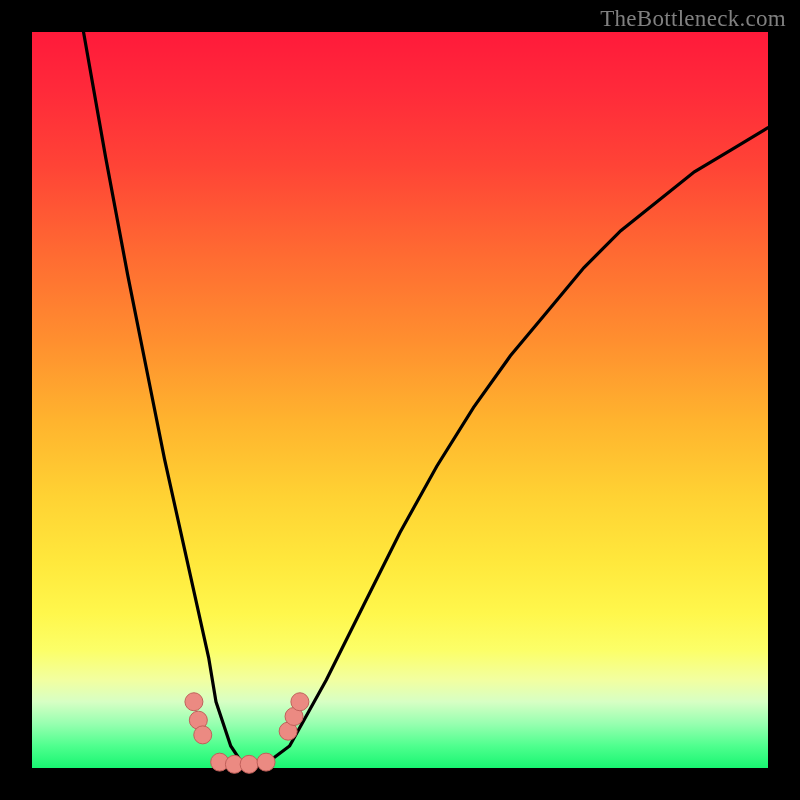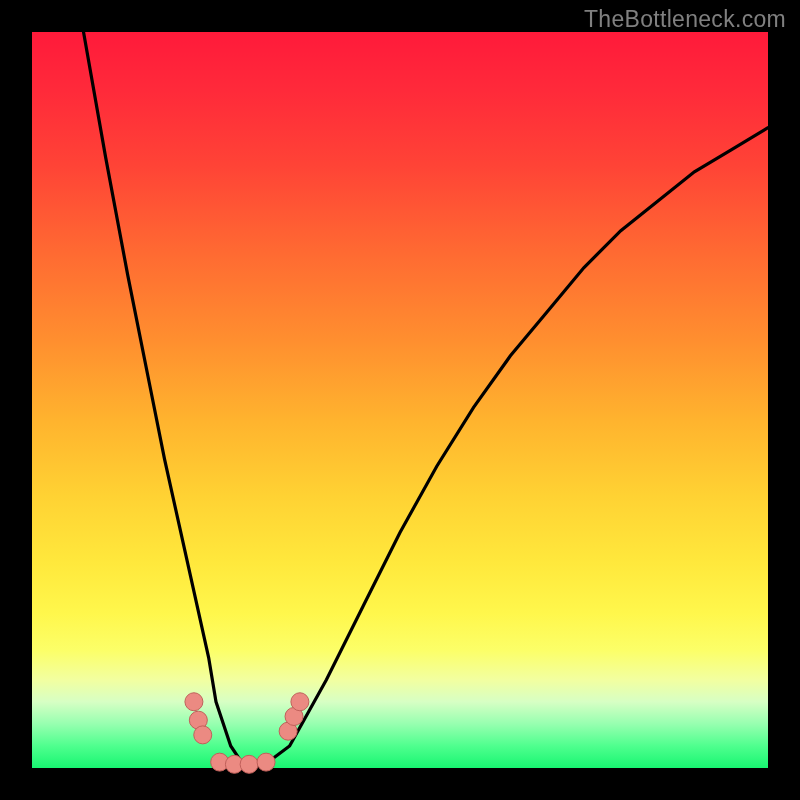--- a/index.html
+++ b/index.html
@@ -11,20 +11,21 @@
     background: #000;
     font-family: Arial, Helvetica, sans-serif;
   }
   .frame {
     position: absolute;
     left: 0;
     top: 0;
     width: 800px;
     height: 568px;
     background: #000;
+    font-family: Liberation Serif, serif;
   }
   .plot-area {
     position: absolute;
     left: 32px;
     top: 32px;
     width: 736px;
     height: 736px;
     background: linear-gradient(to bottom,
       #ff1a3a 0%,
       #ff2a3a 8%,

